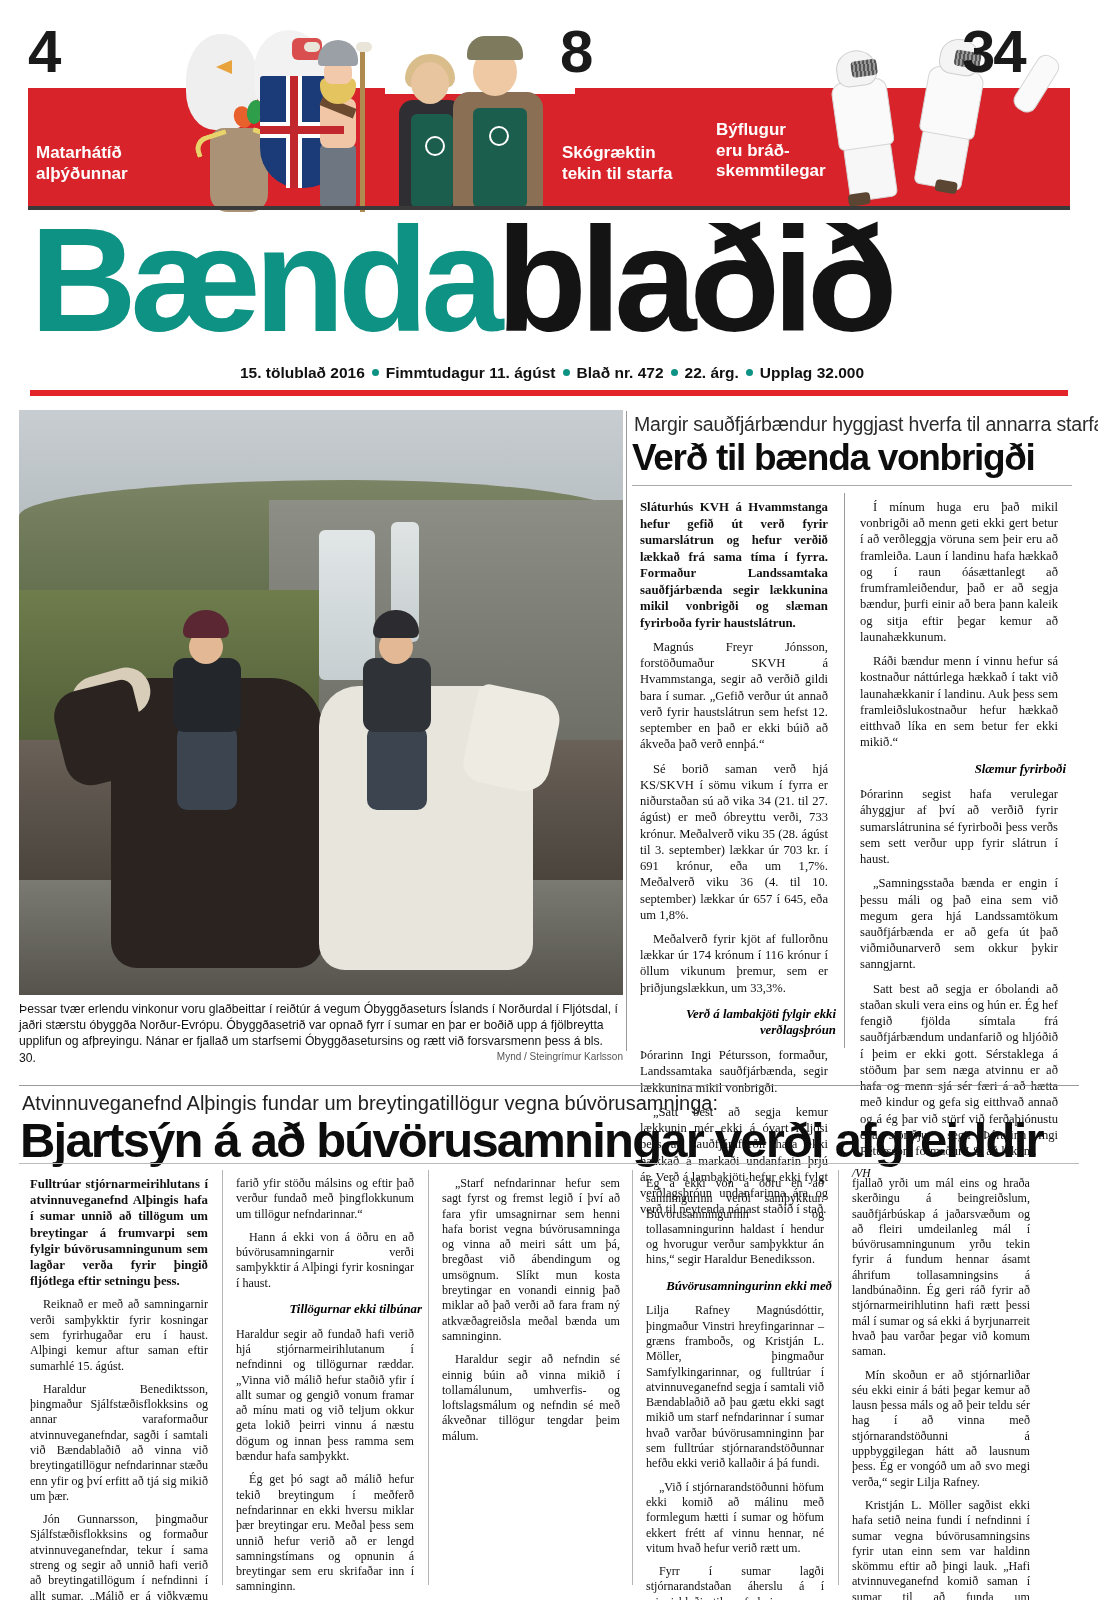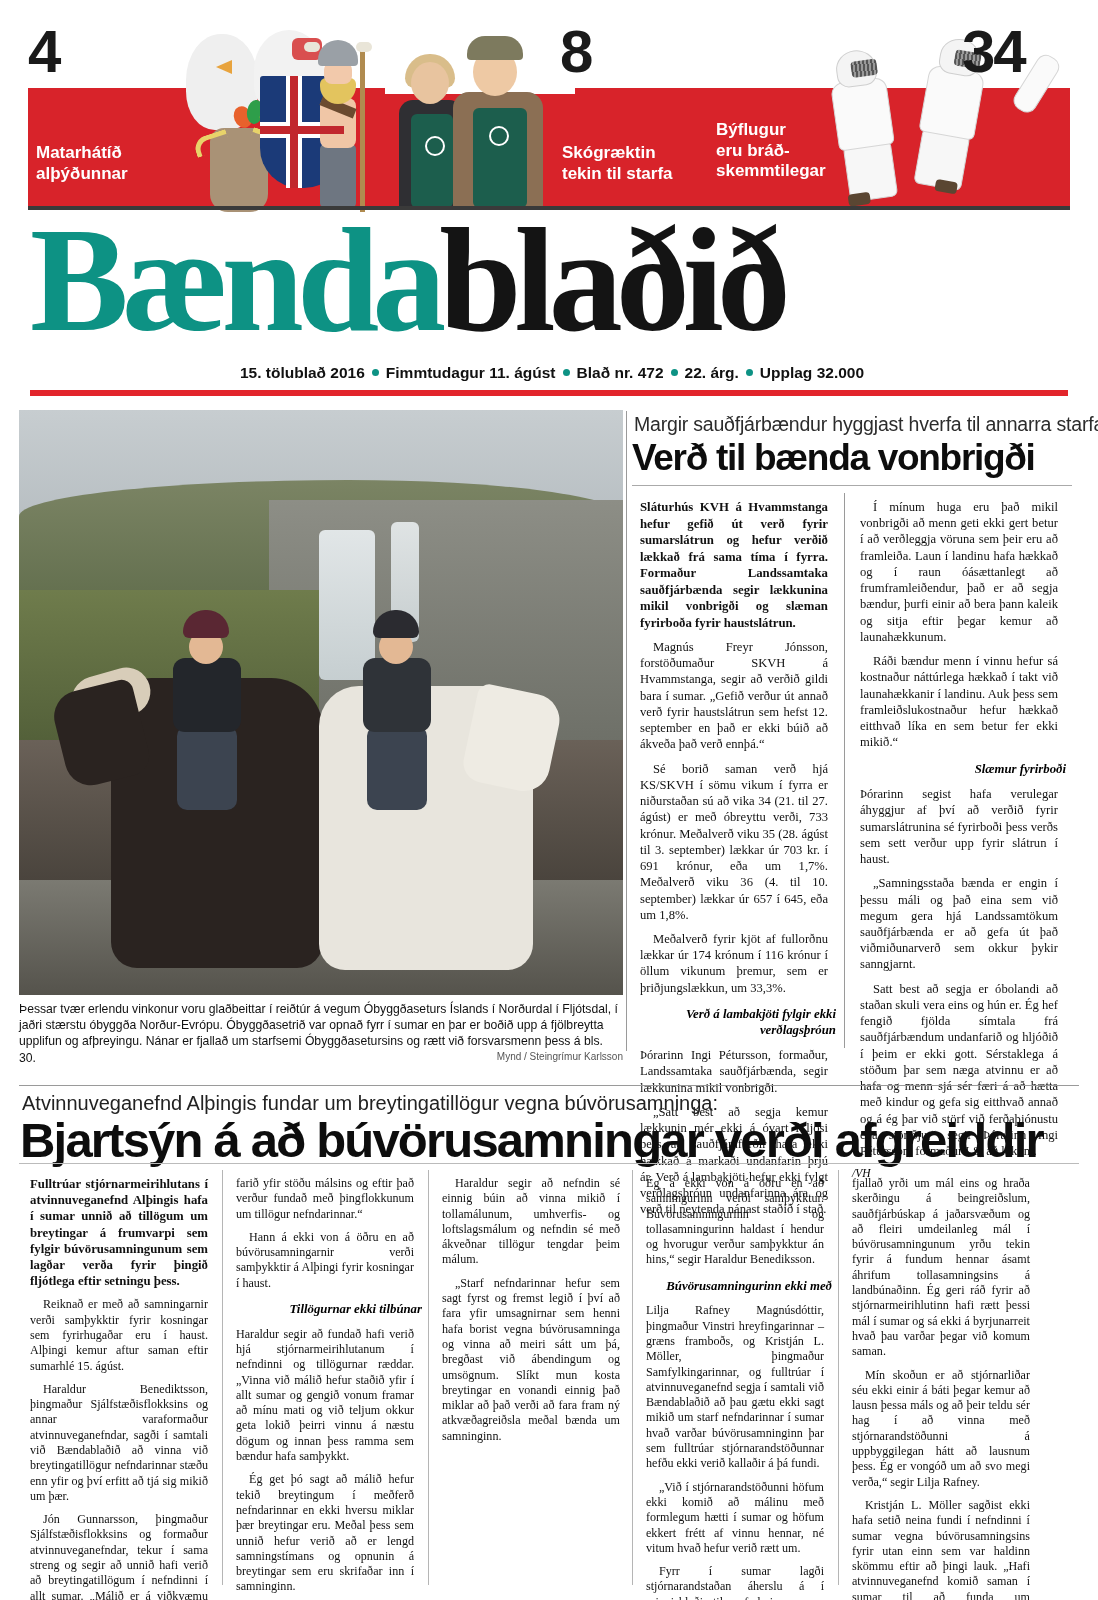--- a/index.html
+++ b/index.html
@@ -82,21 +82,21 @@
   .bk .bk-legs{position:absolute;left:4px;top:94px;width:46px;height:54px;background:#f7f7f7;border:1px solid #d6d6d6;border-radius:6px;}
   .bk .bk-boot{position:absolute;top:142px;width:22px;height:12px;background:#5a4632;border-radius:4px;}
   .bk1{left:0;top:20px;transform:rotate(-8deg);}
   .bk1 .bk-boot{left:2px;}
   .bk2{left:86px;top:8px;transform:rotate(10deg);}
   .bk2 .bk-boot{left:26px;}
   .bk-arm{position:absolute;left:96px;top:0;width:22px;height:60px;background:#fafafa;border:1px solid #d6d6d6;border-radius:10px;transform:rotate(22deg);}
 
   
   .masthead{position:relative;height:175px;}
-  .mast-word{position:absolute;left:30px;top:-6px;font-family:Liberation Serif, serif;font-weight:700;font-size:148px;letter-spacing:-7px;line-height:1;white-space:nowrap;}
+  .mast-word{position:absolute;left:30px;top:-6px;font-family:Liberation Sans, sans-serif;font-weight:700;font-size:148px;letter-spacing:-7px;line-height:1;white-space:nowrap;}
   .mast-a{color:#0d9284;}
   .mast-b{color:#141414;}
   .mast-line{position:absolute;left:212px;top:152px;width:680px;text-align:center;font-family:"Liberation Sans",sans-serif;font-weight:700;font-size:15.5px;color:#111;white-space:nowrap;}
   .dot{display:inline-block;width:7px;height:7px;border-radius:50%;background:#0d9284;margin:0 7px 2px 7px;vertical-align:middle;}
   .mast-red{position:absolute;left:30px;top:178px;width:1038px;height:6px;background:#e2252b;}
 
   
   .top-story{position:absolute;left:0;top:405px;width:1098px;height:665px;}
   .photo-main{position:absolute;left:19px;top:5px;width:604px;height:585px;overflow:hidden;border:0;}
   .ph-sky{position:absolute;left:0;top:0;width:604px;height:130px;background:linear-gradient(180deg,#c7cdd0 0%,#b5bcc0 100%);}
@@ -351,22 +351,22 @@
     <div class="body-text">
       <p style="text-indent:0">Haraldur segir að fundað hafi verið hjá stjórnarmeirihlutanum í nefndinni og tillögurnar ræddar. „Vinna við málið hefur staðið yfir í allt sumar og gengið vonum framar að mínu mati og við teljum okkur geta lokið þeirri vinnu á næstu dögum og innan þess ramma sem bændur hafa samþykkt.</p>
       <p>Ég get þó sagt að málið hefur tekið breytingum í meðferð nefndarinnar en ekki hversu miklar þær breytingar eru. Meðal þess sem unnið hefur verið að er lengd samningstímans og opnunin á breytingar sem eru skrifaðar inn í samninginn.</p>
       <p>Markmið okkar er að ná niðurstöðunni í nefndinni þannig að hér ríki meiri sátt um landbúnaðinn í landinu um langan tíma og að</p>
     </div>
   </div>
 
   <div class="b-col b3">
 
     <div class="body-text" style="margin-top:8px;">
+      <p>„Starf nefndarinnar hefur sem sagt fyrst og fremst legið í því að fara yfir umsagnirnar sem henni hafa borist vegna búvörusamninga og vinna að meiri sátt um þá, bregðast við ábendingum og umsögnum. Slíkt mun kosta breytingar en vonandi einnig það miklar að það verði að fara fram ný atkvæðagreiðsla meðal bænda um samninginn.</p>
       <p>Haraldur segir að nefndin sé einnig búin að vinna mikið í tollamálunum, umhverfis- og loftslagsmálum og nefndin sé með ákveðnar tillögur tengdar þeim málum.</p>
-      <p>„Starf nefndarinnar hefur sem sagt fyrst og fremst legið í því að fara yfir umsagnirnar sem henni hafa borist vegna búvörusamninga og vinna að meiri sátt um þá, bregðast við ábendingum og umsögnum. Slíkt mun kosta breytingar en vonandi einnig það miklar að það verði að fara fram ný atkvæðagreiðsla meðal bænda um samninginn.</p>
     </div>
   </div>
 
   <div class="b-col b4">
     <div class="body-text">
       <p style="text-indent:0">Ég á ekki von á öðru en að samningurinn verði samþykktur. Búvörusamningurinn og tollasamningurinn haldast í hendur og hvorugur verður samþykktur án hins,“ segir Haraldur Benediksson.</p>
     </div>
     <div class="subhead">Búvörusamningurinn ekki með</div>
     <div class="body-text">
       <p style="text-indent:0">Lilja Rafney Magnúsdóttir, þingmaður Vinstri hreyfingarinnar – græns framboðs, og Kristján L. Möller, þingmaður Samfylkingarinnar, og fulltrúar í atvinnuveganefnd segja í samtali við Bændablaðið að þau gætu ekki sagt mikið um starf nefndarinnar í sumar hvað varðar búvörusamninginn þar sem fulltrúar stjórnarandstöðunnar hefðu ekki verið kallaðir á þá fundi.</p>

